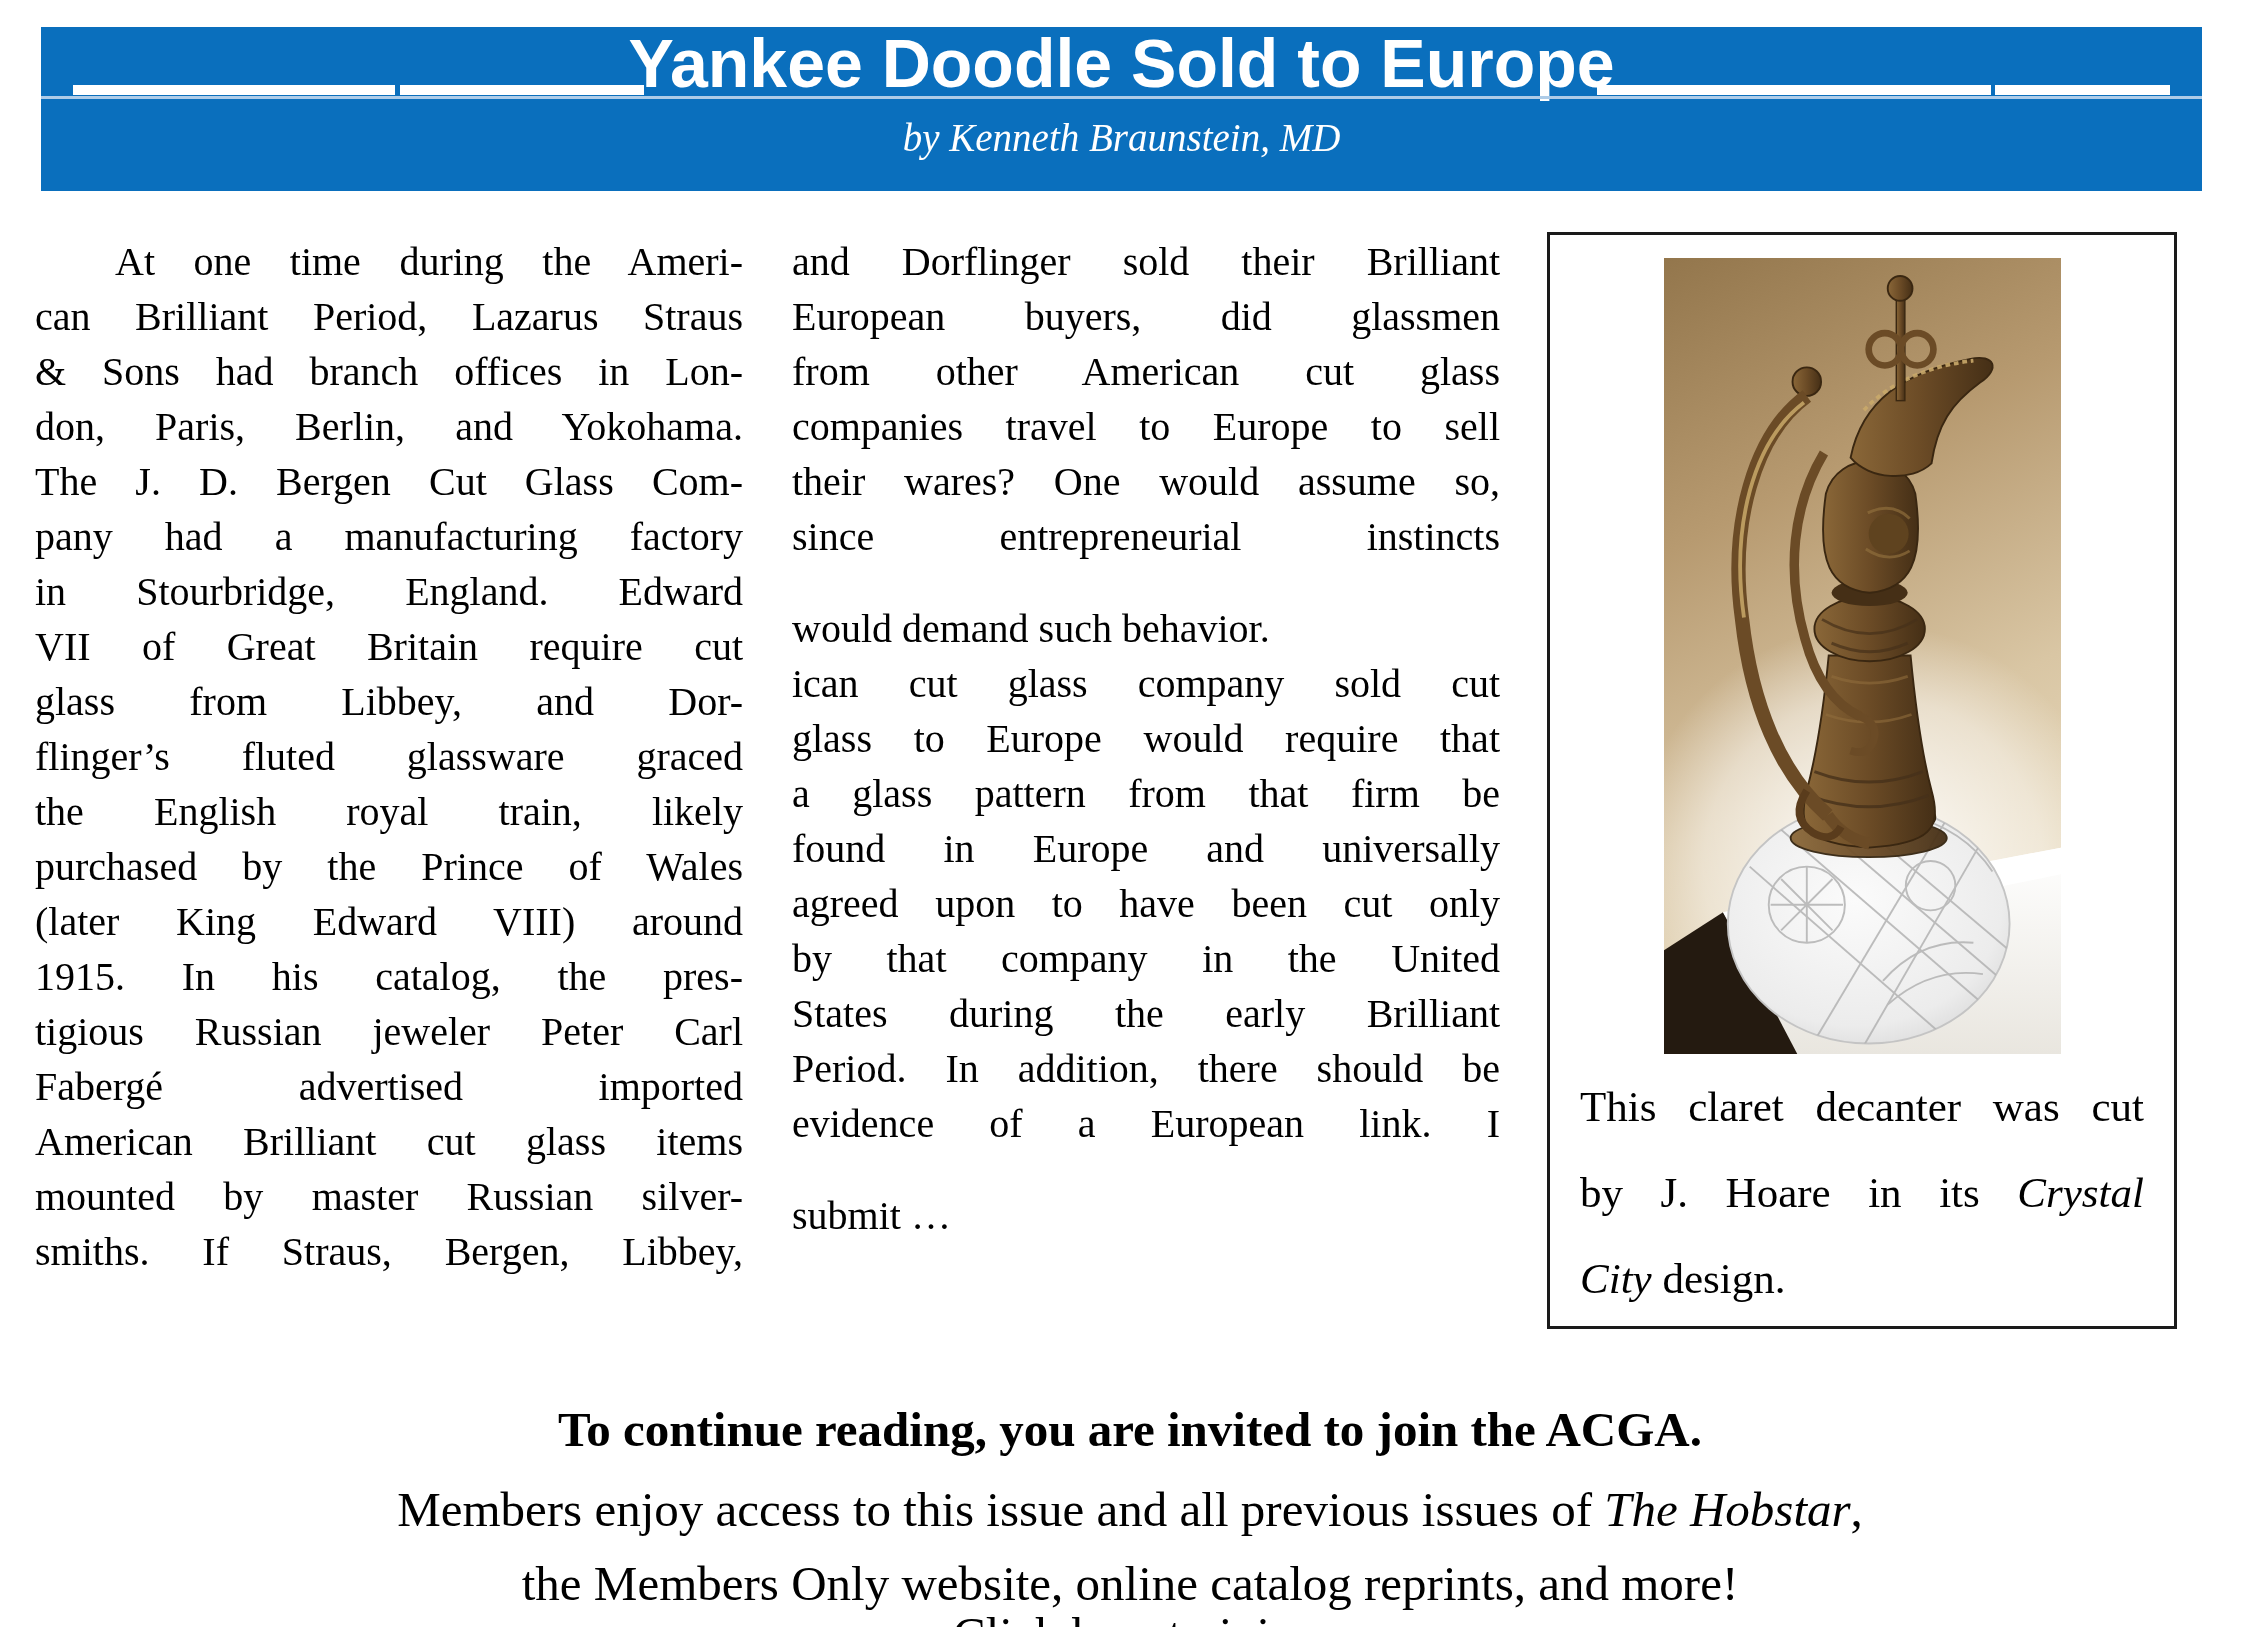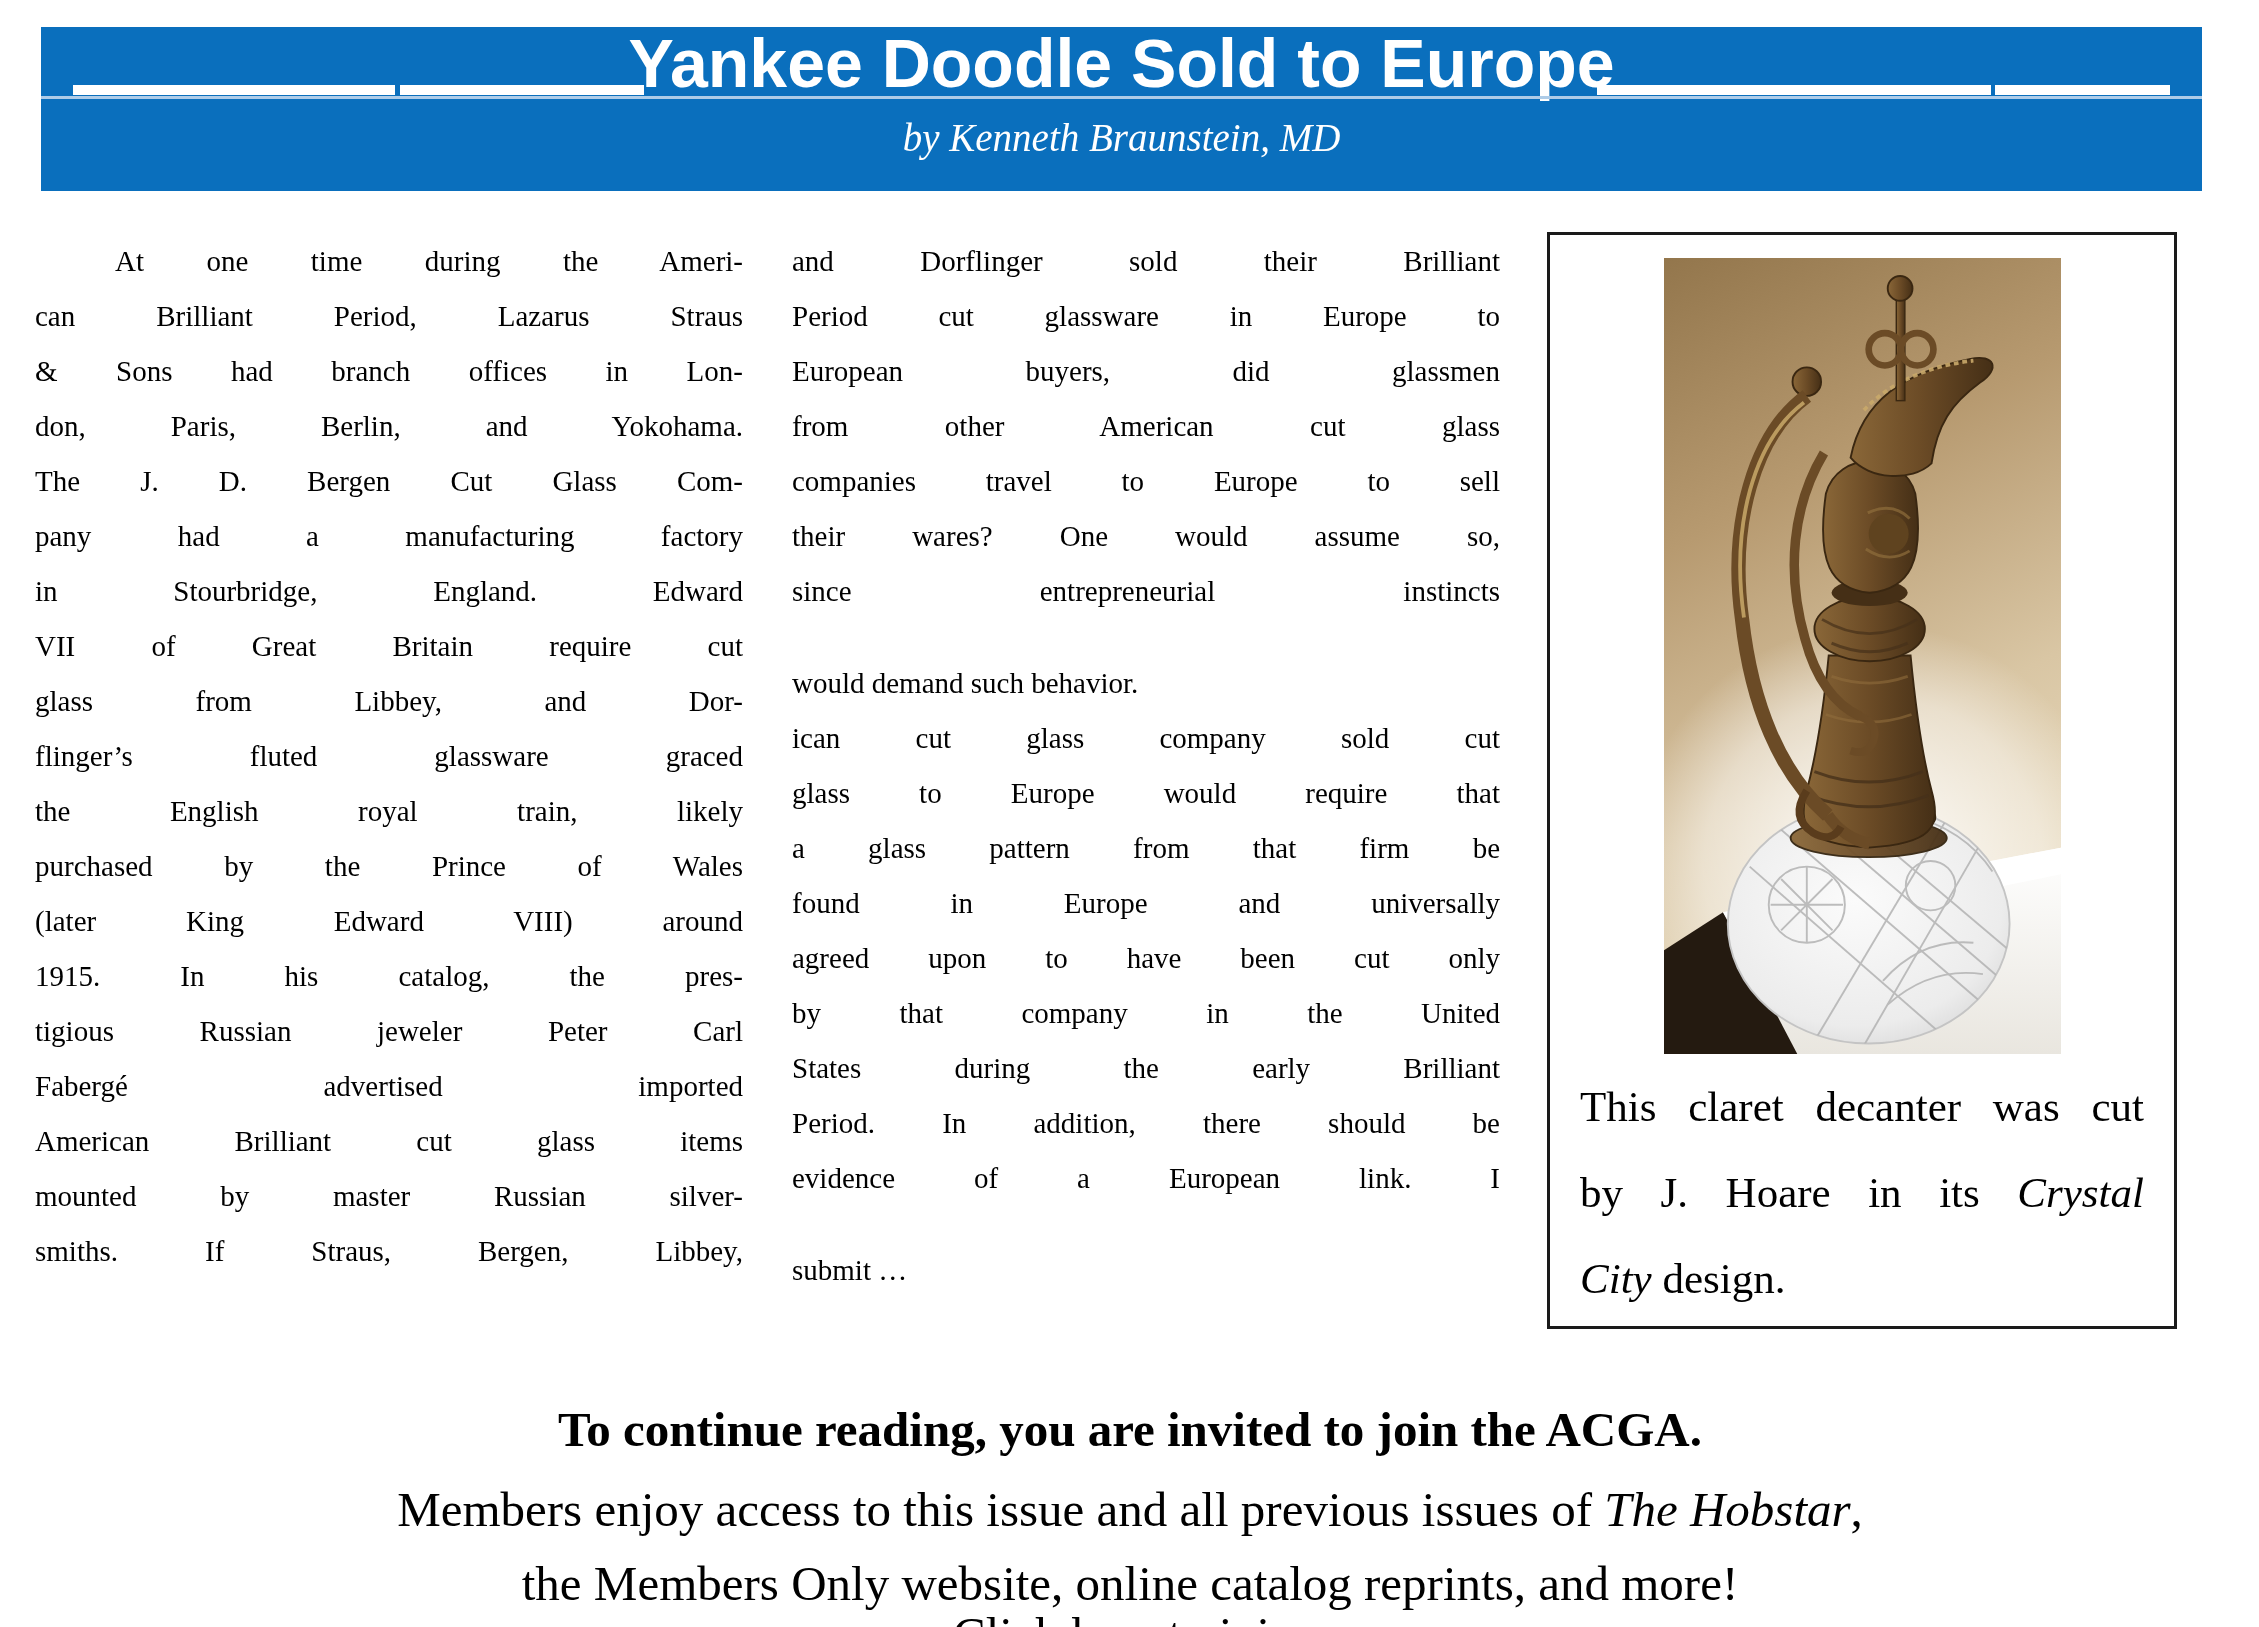--- a/index.html
+++ b/index.html
@@ -35,21 +35,21 @@
   }
   .banner-byline{
     position:absolute;left:0;top:82px;width:100%;height:57px;line-height:57px;
     text-align:center;font-style:italic;font-size:39px;color:#ffffff;
     font-family:"Liberation Serif", serif;
   }
 
   
   .col{
     position:absolute;top:234px;width:708px;
-    font-size:29px;line-height:55px;
+    font-size:40px;line-height:55px;
   }
   .col1{left:35px;}
   .col2{left:792px;}
   .bodyline{
     text-align:justify;
     text-align-last:justify;
     height:55px;white-space:nowrap0;
   }
   .bodyline.end{text-align-last:left;margin-top:37px;}
   .bodyline.indent{text-indent:80px;}
@@ -110,21 +110,20 @@
     <div class="bodyline">(later King Edward VIII) around</div>
     <div class="bodyline">1915.  In his catalog, the pres-</div>
     <div class="bodyline">tigious Russian jeweler Peter Carl</div>
     <div class="bodyline">Fabergé advertised imported</div>
     <div class="bodyline">American Brilliant cut glass items</div>
     <div class="bodyline">mounted by master Russian silver-</div>
     <div class="bodyline">smiths.  If Straus, Bergen, Libbey,</div>
   </div>
 <div class="col col2">
     <div class="bodyline">and Dorflinger sold their Brilliant</div>
-    <div class="bodyline">Period cut glassware in Europe to</div>
     <div class="bodyline">European buyers, did glassmen</div>
     <div class="bodyline">from other American cut glass</div>
     <div class="bodyline">companies travel to Europe to sell</div>
     <div class="bodyline">their wares?  One would assume so,</div>
     <div class="bodyline">since entrepreneurial instincts</div>
     <div class="bodyline end">would demand such behavior.</div>
     <div class="bodyline">ican cut glass company sold cut</div>
     <div class="bodyline">glass to Europe would require that</div>
     <div class="bodyline">a glass pattern from that firm be</div>
     <div class="bodyline">found in Europe and universally</div>

